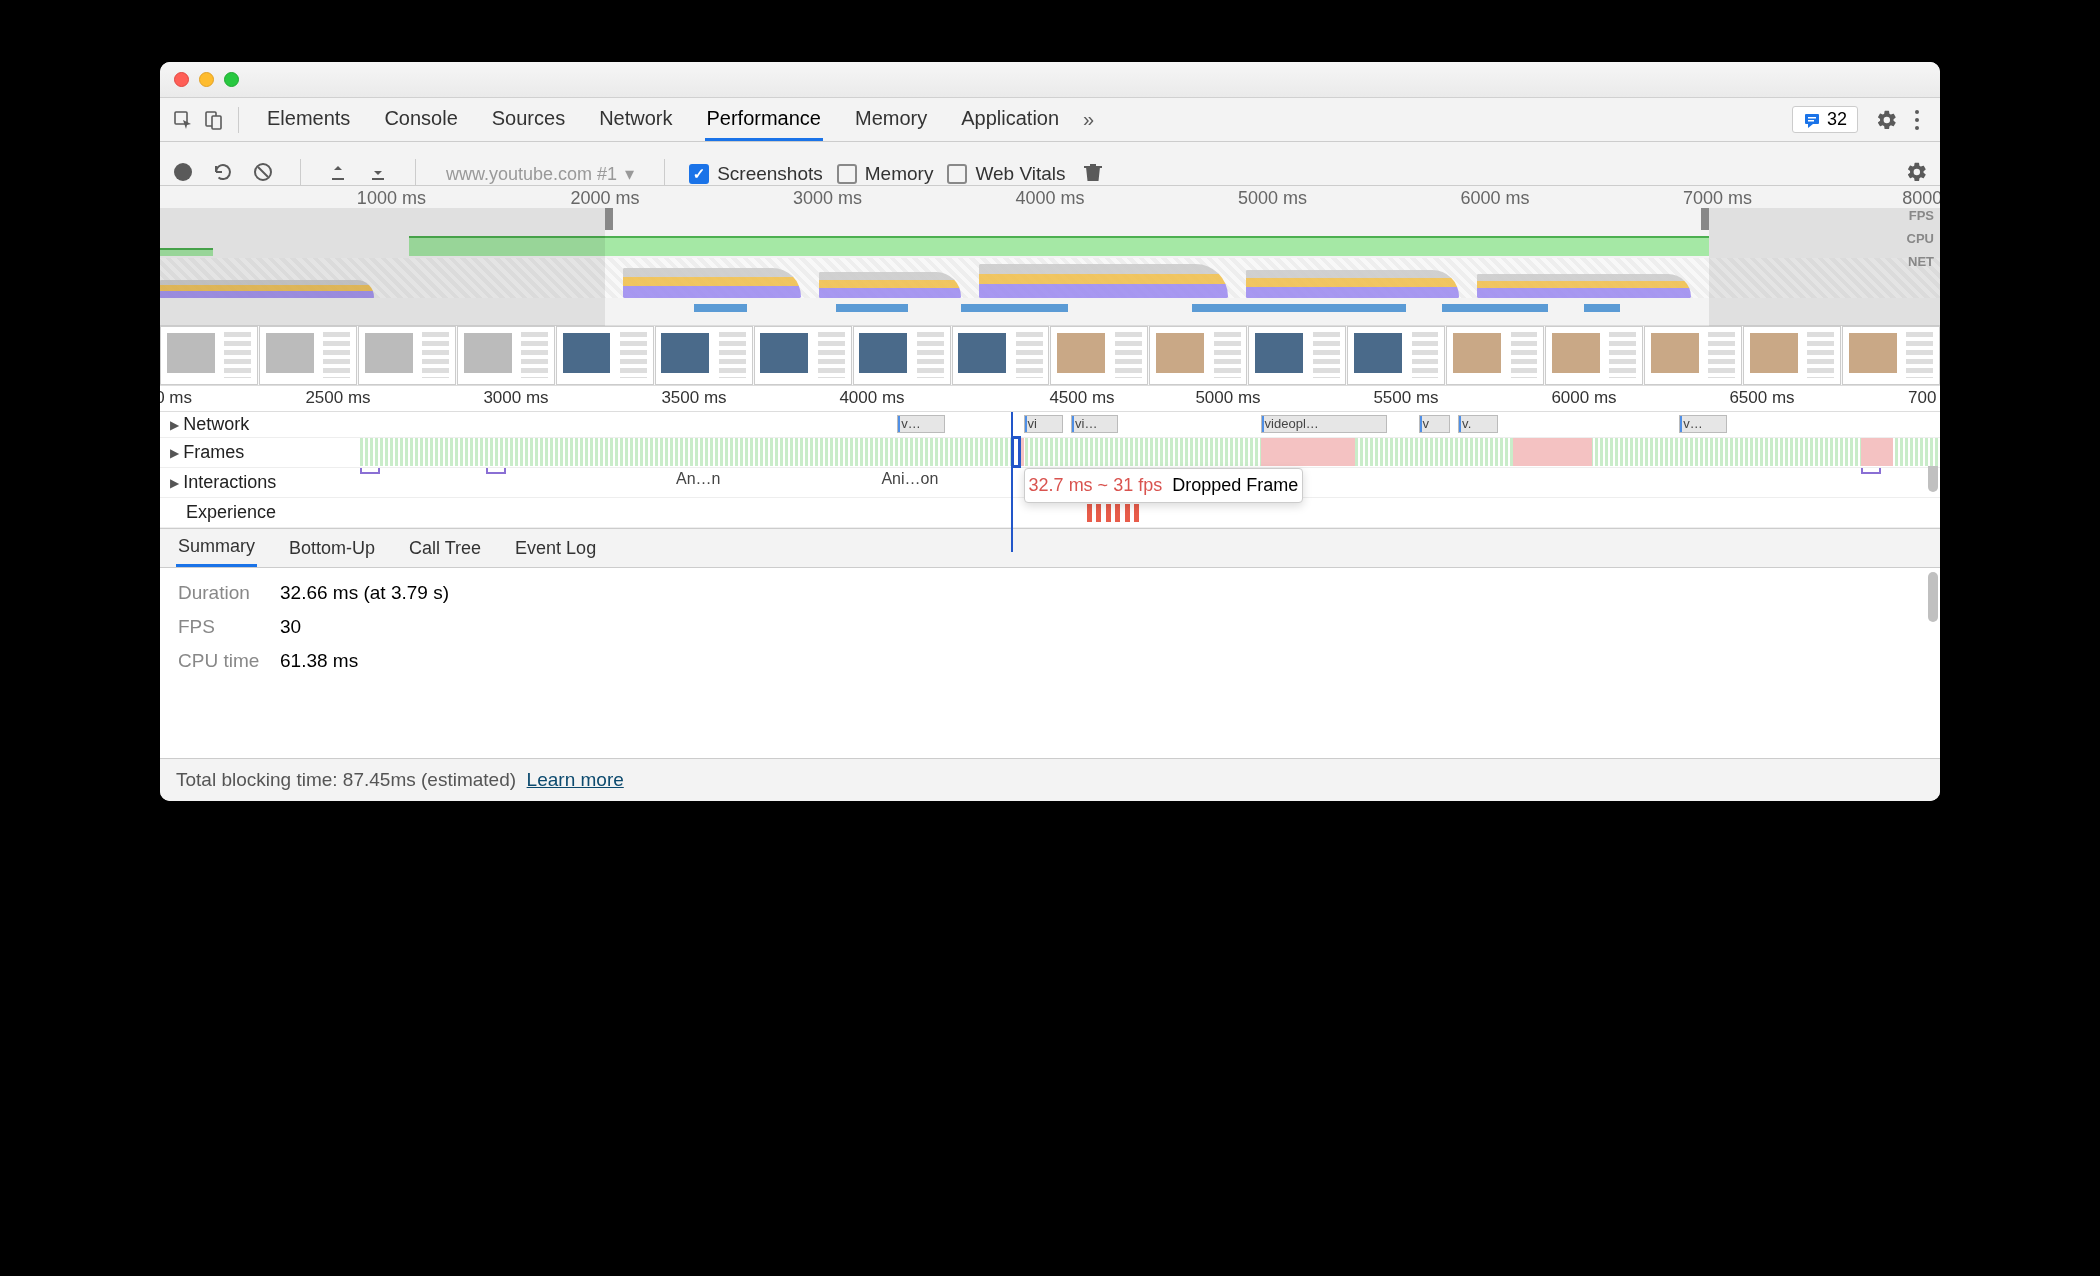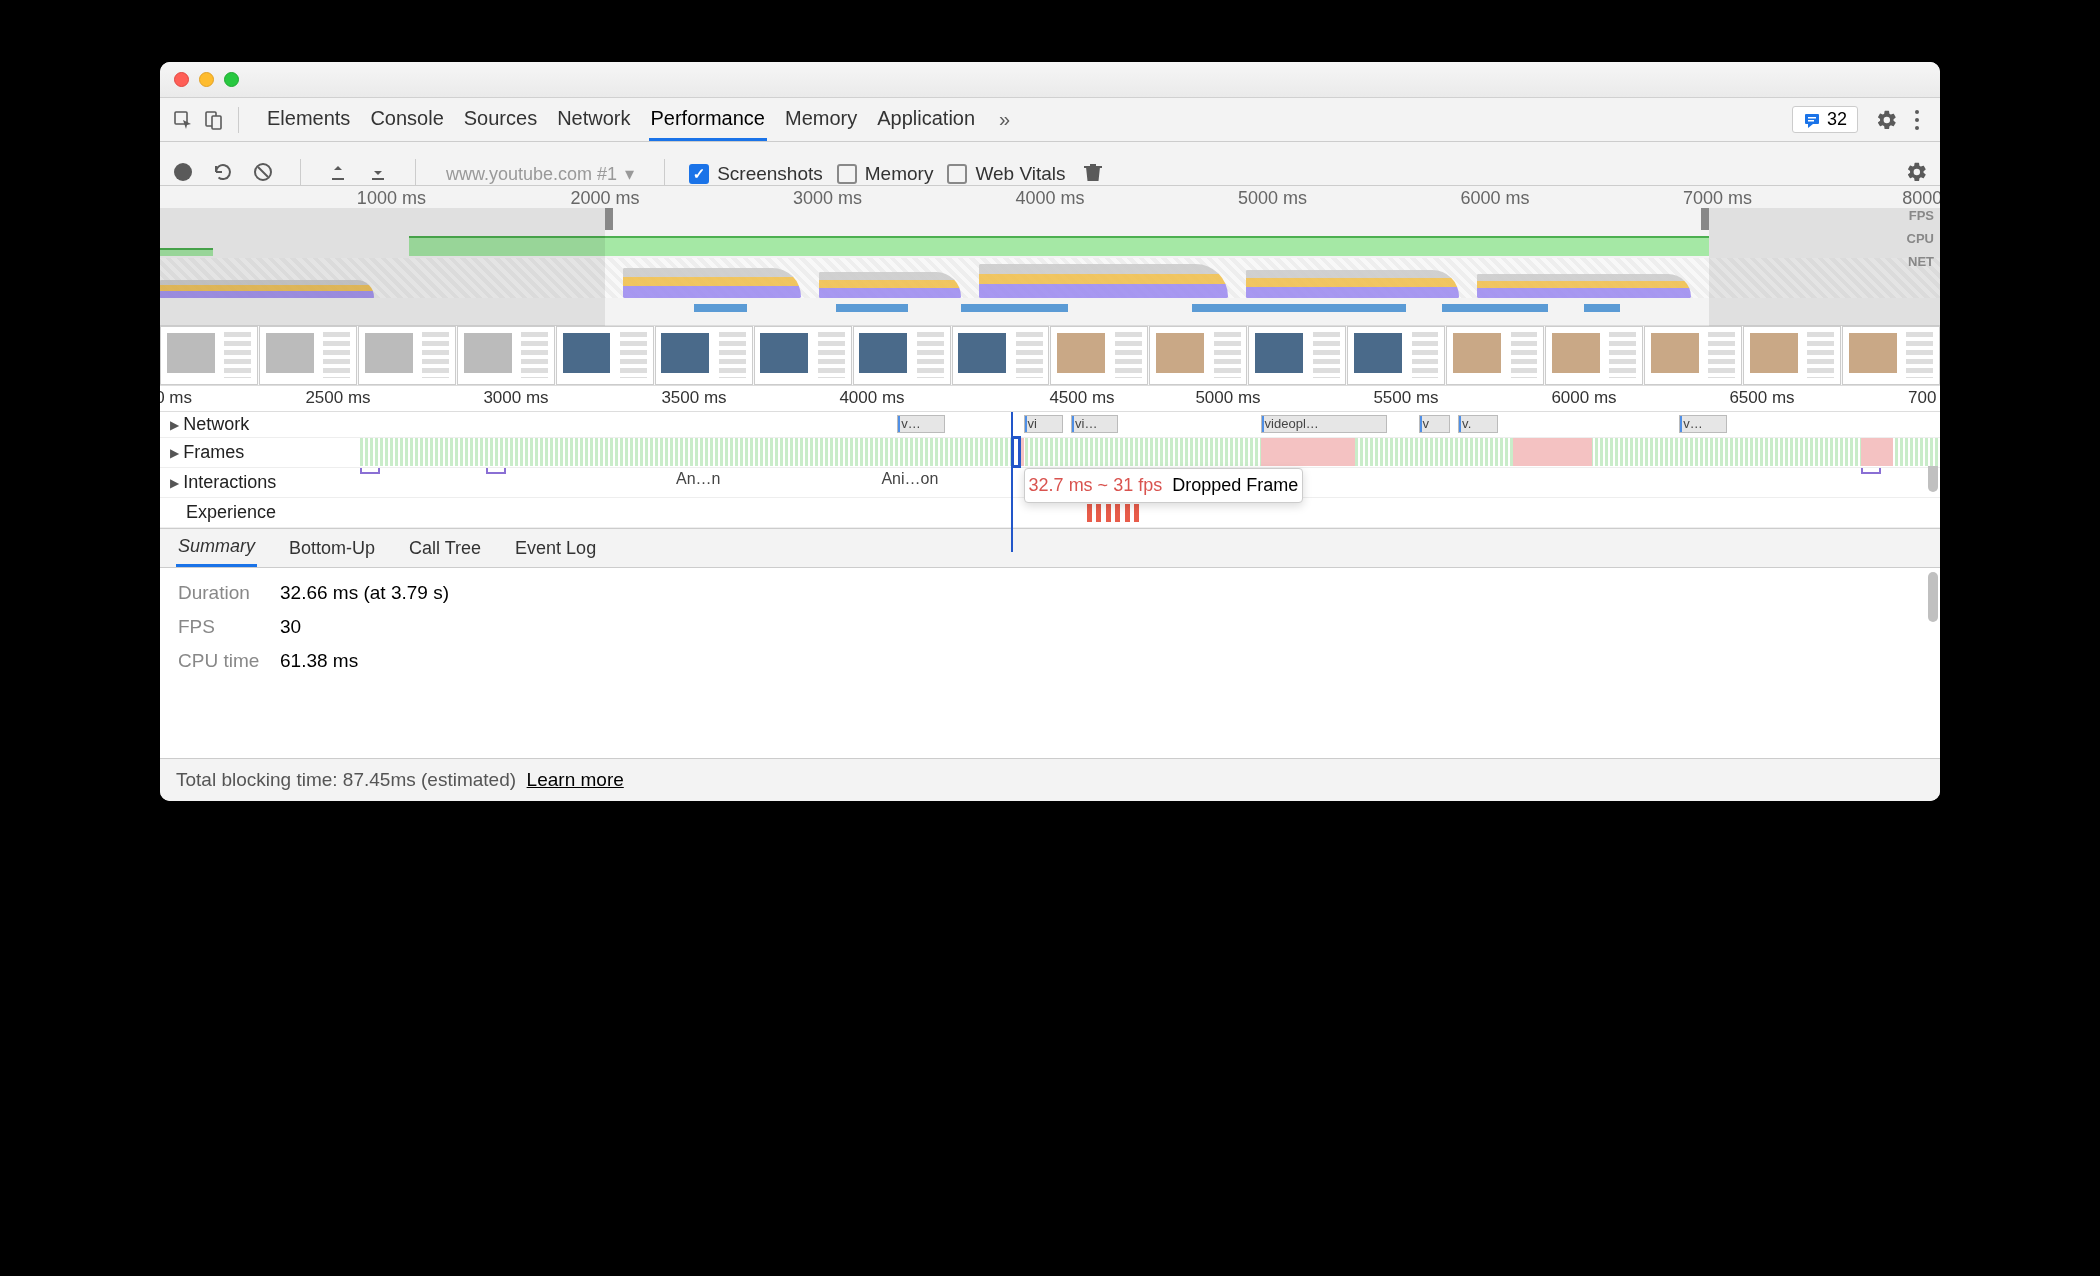--- a/index.html
+++ b/index.html
@@ -10,21 +10,21 @@
 .titlebar { height: 36px; background: linear-gradient(#f6f6f6,#eaeaea); border-bottom: 1px solid #d0d0d0; display:flex; align-items:center; position:relative; }
 .traffic { display:flex; gap:10px; position:absolute; left:14px; }
 .traffic .dot { width:15px; height:15px; border-radius:50%; }
 .dot.red{background:#ff5f57;border:1px solid #e14740;} .dot.yel{background:#febc2e;border:1px solid #e1a026;} .dot.grn{background:#28c840;border:1px solid #1faa31;}
 .titlebar .title{flex:1;text-align:center;font-size:17px;color:#4a4a4a;}
 
 
 .tabstrip{height:44px;background:#f3f3f3;border-bottom:1px solid #ccc;display:flex;align-items:center;padding:0 8px;}
 .tool-icon{display:inline-flex;align-items:center;justify-content:center;width:30px;height:30px;color:#5a5a5a;cursor:pointer;}
 .sep{width:1px;height:26px;background:#ccc;margin:0 10px;}
-.tabs{display:flex;gap:16px;margin-left:16px;text-align:center;}
+.tabs{display:flex;gap:30px;margin-left:16px;text-align:center;}
 .tab{font-size:20px;color:#333;padding:8px 2px;cursor:pointer;}
 .tab.active{color:#000;border-bottom:3px solid #1a73e8;font-weight:400;}
 .spacer{flex:1;}
 .more-icon{color:#5a5a5a;font-size:20px;}
 .badge{display:flex;align-items:center;gap:6px;background:#fff;border:1px solid #ccc;border-radius:3px;padding:2px 10px;margin:0 14px;font-size:18px;}
 .badge svg{color:#1a73e8;}
 .kebab{width:24px;display:flex;flex-direction:column;align-items:center;gap:4px;}
 .kebab span{width:4px;height:4px;background:#5a5a5a;border-radius:50%;}
 
 
@@ -78,29 +78,29 @@
 .tooltip{position:absolute;top:30px;background:#fff;border:1px solid #ccc;border-radius:4px;padding:6px 4px;font-size:18px;white-space:nowrap;box-shadow:0 3px 10px rgba(0,0,0,0.15);z-index:10;}
 .tooltip .warn{color:#d9534f;}
 .interaction{position:absolute;top:2px;height:20px;font-size:16px;color:#444;}
 .purplebox{position:absolute;top:0;width:20px;height:6px;border:2px solid #8a6fd4;border-top:none;}
 .exp-bar{position:absolute;top:6px;height:18px;width:5px;background:#e85c4a;}
 .playhead{position:absolute;top:0;width:2px;background:#2256c9;z-index:5;}
 
 
 .detailtabs{height:40px;border-top:1px solid #ccc;border-bottom:1px solid #ccc;background:#f3f3f3;display:flex;align-items:center;gap:30px;padding:0 16px;}
 .dtab{font-size:18px;color:#333;padding:7px 2px;cursor:pointer;}
-.dtab.active{border-bottom:3px solid #1a73e8;font-style:italic;}
+.dtab.active{border-bottom:3px solid #1a73e8;}
 
 
 .summary{padding:14px 18px;}
 .summary h3{font-size:21px;font-weight:400;margin-bottom:14px;}
 .summary .row{display:flex;gap:14px;margin-bottom:12px;font-size:19px;}
 .summary .key{color:#888;min-width:88px;}
 .footer{background:#f3f3f3;border-top:1px solid #ccc;padding:10px 16px;font-size:19px;color:#555;}
-.footer a{color:#000000;}
+.footer a{color:#0c4a6e;}
 .scrollthumb{position:absolute;right:2px;width:10px;background:#c0c0c0;border-radius:5px;}
 </style>
 </head>
 <body>
 
 <div class="window">
 
   <div class="titlebar">
     <div class="traffic">
       <div class="dot red"></div>

